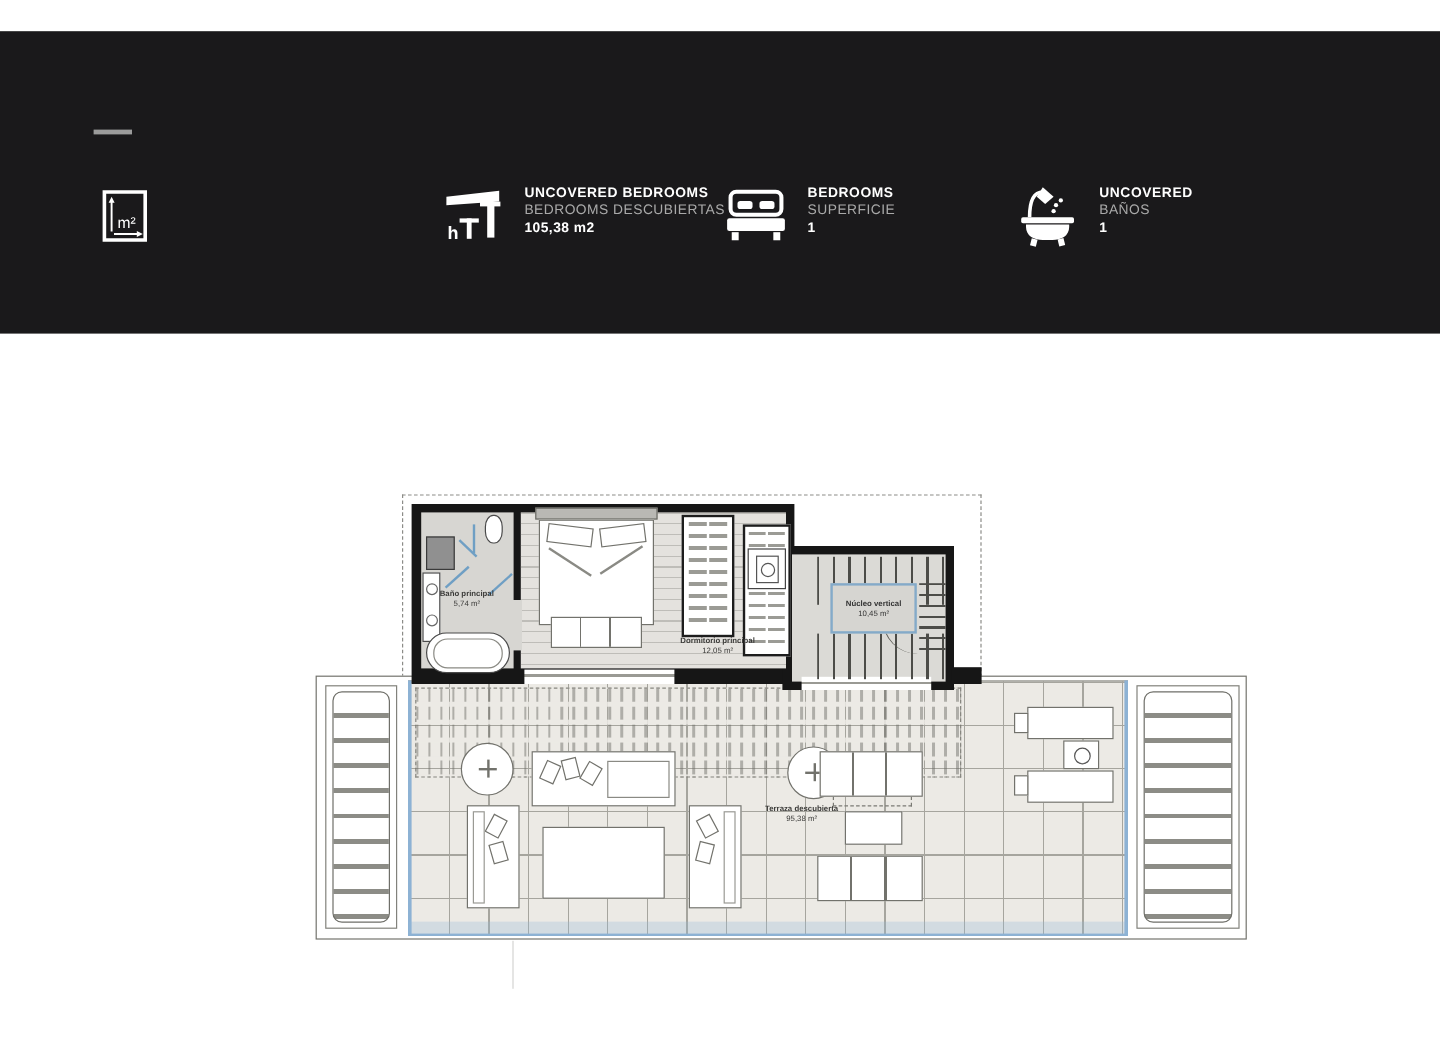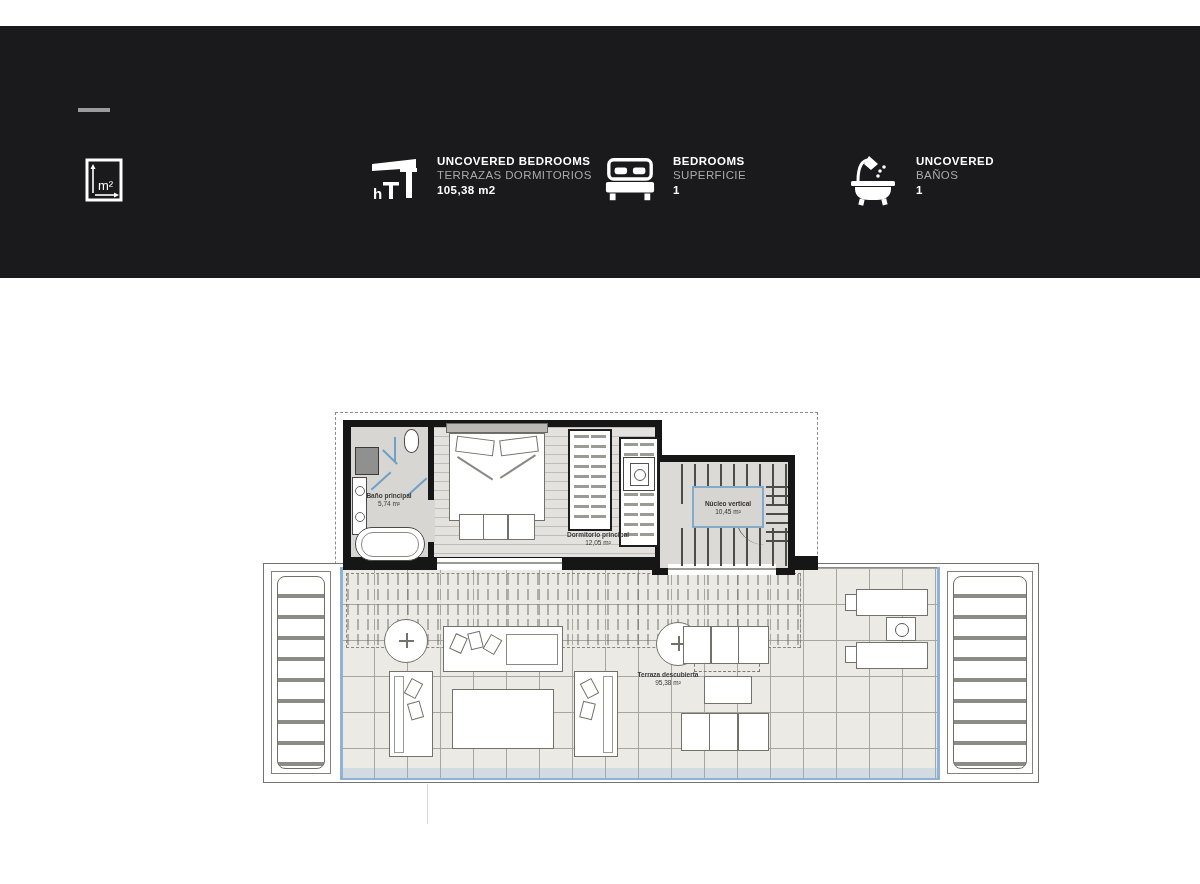--- a/index.html
+++ b/index.html
@@ -91,21 +91,21 @@
         <path d="M3 9 L47 4 L47 13 L3 16 Z" fill="#fff"></path>
         <rect x="37" y="13" width="6" height="30" fill="#fff"></rect>
         <rect x="31" y="13" width="17" height="4" fill="#fff"></rect>
         <rect x="20" y="27" width="4" height="17" fill="#fff"></rect>
         <rect x="14" y="27" width="16" height="3.5" fill="#fff"></rect>
         <text x="4" y="44" font-size="15" font-weight="bold" fill="#fff" font-family="Liberation Sans, sans-serif">h</text>
       </svg>
     </span>
     <div class="stat-text">
       <div class="stat-l1">UNCOVERED BEDROOMS</div>
-      <div class="stat-l2">TERRAZAS DORMITORIOS</div>
+      <div class="stat-l2">BEDROOMS DESCUBIERTAS</div>
       <div class="stat-l3">105,38 m2</div>
     </div>
   </div>
 
   <div class="abs stat" style="left:604px;">
     <span class="stat-icon">
       <svg width="54" height="46" viewBox="0 0 54 46">
         <rect x="5" y="2" width="44" height="20" rx="5" fill="none" stroke="#fff" stroke-width="3.5"></rect>
         <rect x="11" y="10" width="13" height="7" rx="2.5" fill="#fff"></rect>
         <rect x="30" y="10" width="13" height="7" rx="2.5" fill="#fff"></rect>

